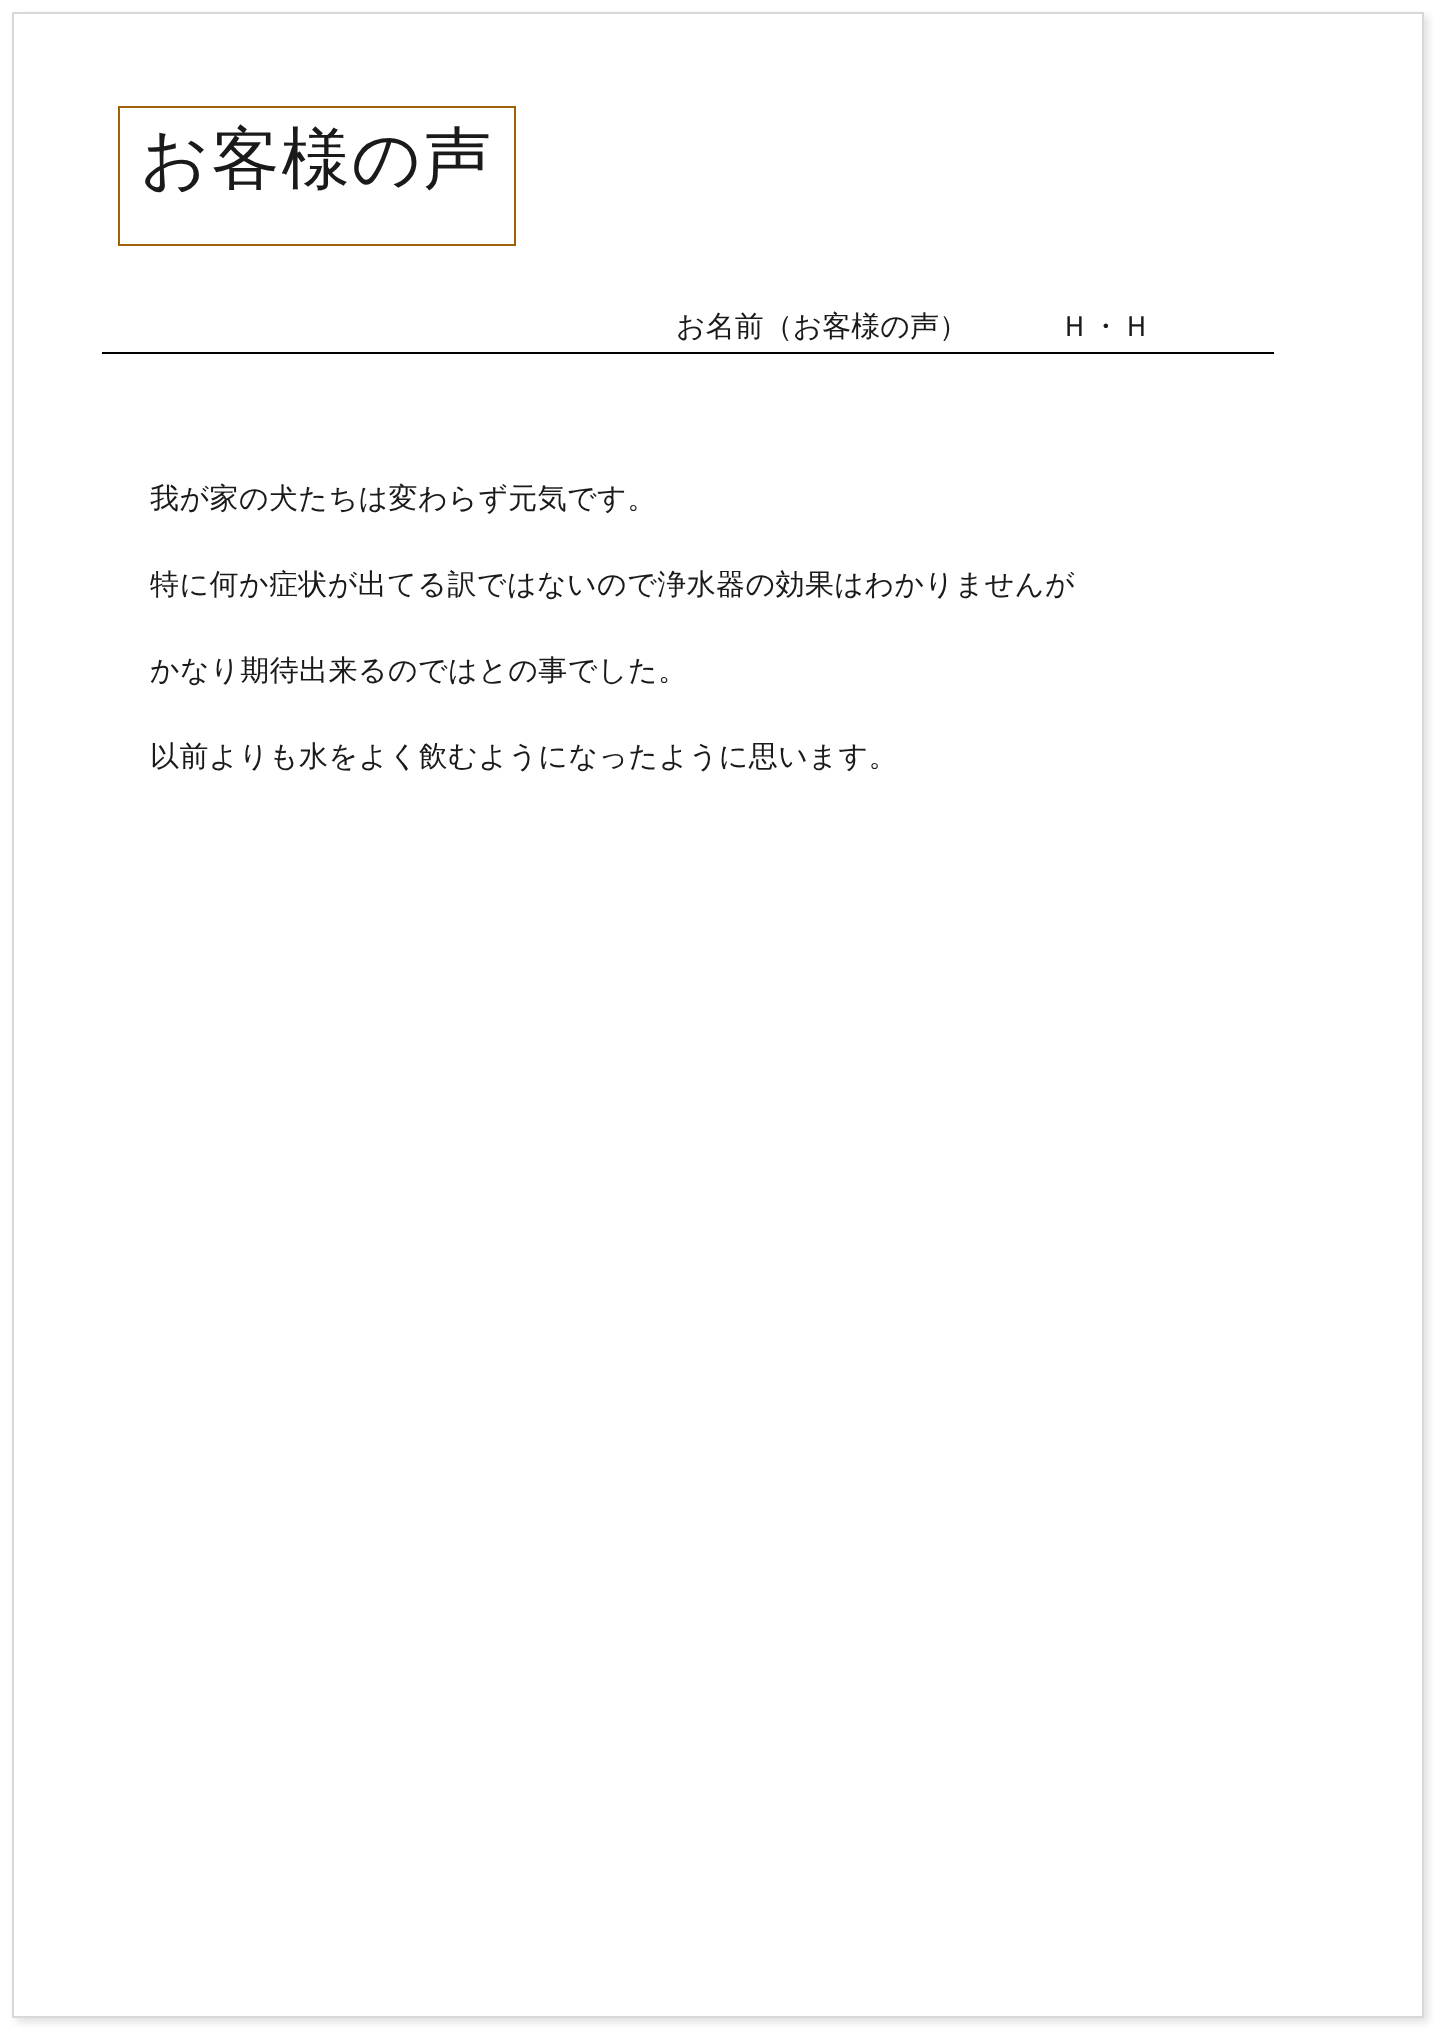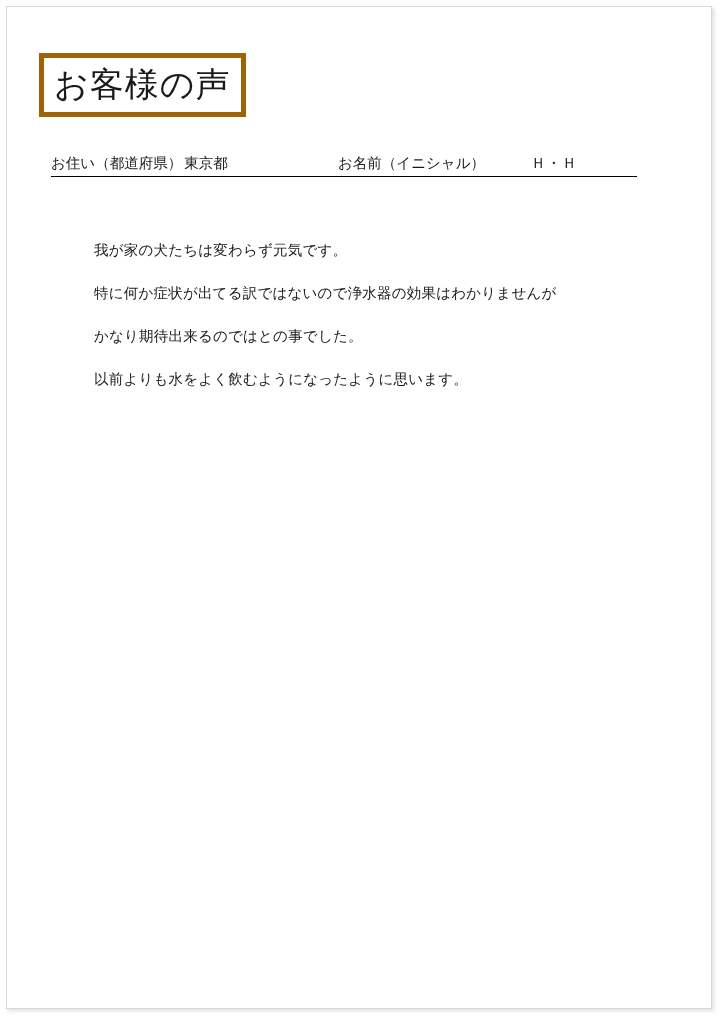--- a/index.html
+++ b/index.html
@@ -21,24 +21,24 @@
     top: 6px;
     width: 706px;
     height: 1003px;
     background: #ffffff;
     border: 1px solid #d8d8d8;
     box-sizing: border-box;
     box-shadow: 2px 2px 4px rgba(0,0,0,0.13);
   }
   .title-box {
     position: absolute;
-    left: 32px;
+    left: 52px;
     top: 46px;
-    border: 5px solid #a16207;
-    padding: 4px 10px 6px 10px;
+    border: 1px solid #a16207;
+    padding: 4px 10px 20px 10px;
     box-sizing: border-box;
   }
   .title-text {
     font-family: "DejaVu Serif", serif;
     font-size: 34px;
     line-height: 44px;
     letter-spacing: 1px;
     white-space: nowrap;
   }
   .meta-row {
@@ -69,38 +69,34 @@
     left: 68px;
     top: 222px;
     width: 580px;
   }
   .body-line {
     font-family: "DejaVu Serif", serif;
     font-size: 14.5px;
     line-height: 43px;
     white-space: nowrap;
     letter-spacing: 0.2px;
-    margin-left: 19px;
   }
 </style>
 </head>
 <body>
 
 <div class="page">
 
   <div class="title-box">
     <div class="title-text">お客様の声</div>
   </div>
 
   <div class="meta-row">
-    <div class="meta-field field-address">
-      <span class="meta-label">お住い（都道府県）</span><span class="meta-value">東京都</span>
-    </div>
     <div class="meta-field field-name">
-      <span class="meta-label">お名前（イニシャル）</span><span class="meta-value">Ｈ・Ｈ</span>
+      <span class="meta-label">お名前（お客様の声）</span><span class="meta-value">Ｈ・Ｈ</span>
     </div>
   </div>
 
   <div class="body-text">
     <div class="body-line">我が家の犬たちは変わらず元気です。</div>
     <div class="body-line">特に何か症状が出てる訳ではないので浄水器の効果はわかりませんが</div>
     <div class="body-line">かなり期待出来るのではとの事でした。</div>
     <div class="body-line">以前よりも水をよく飲むようになったように思います。</div>
   </div>
 

